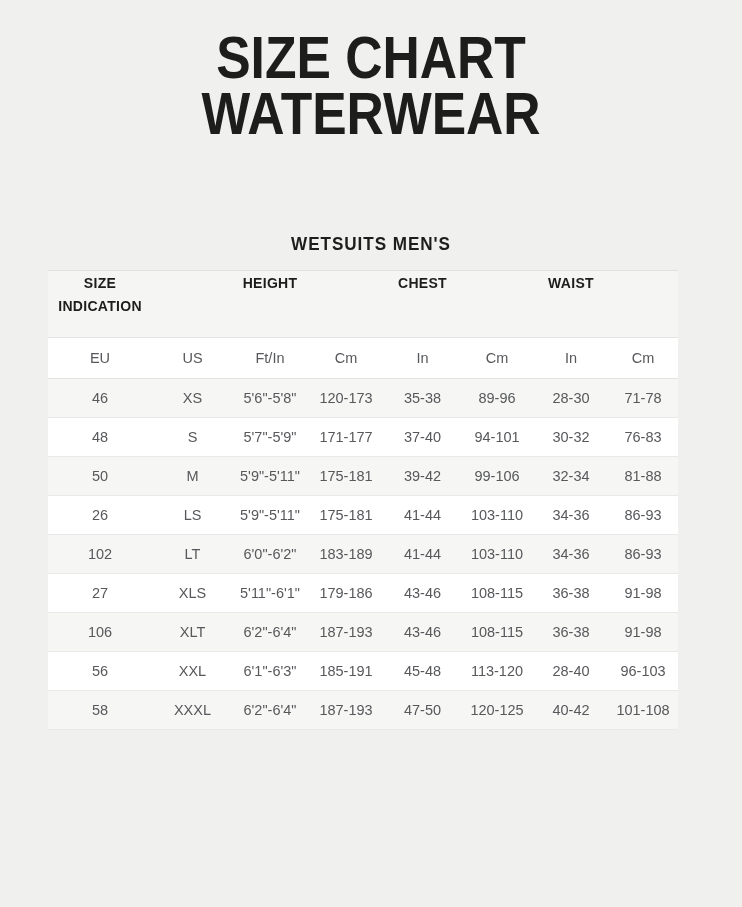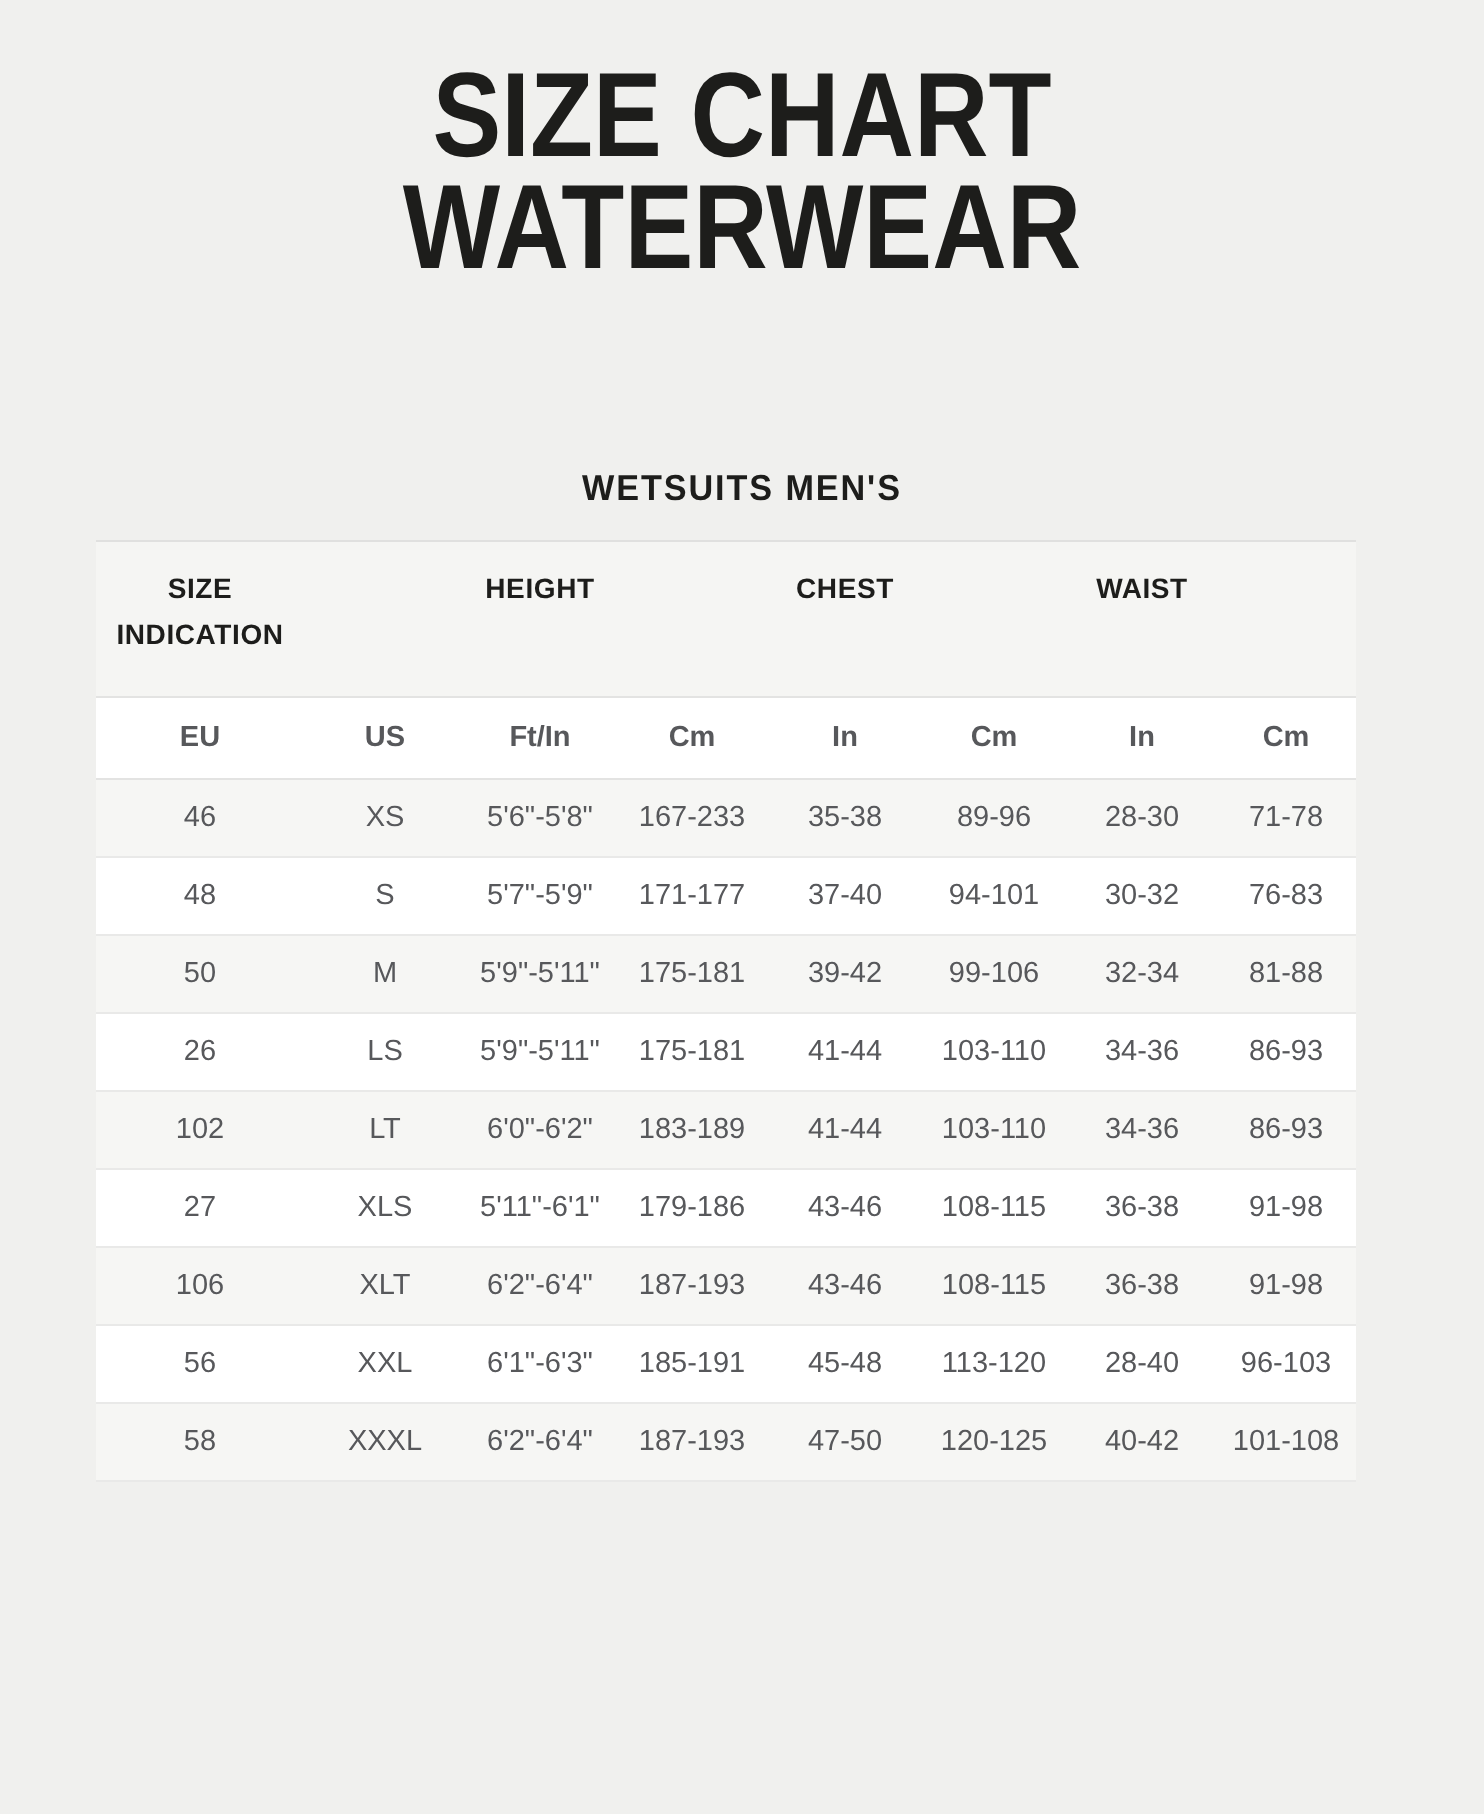--- a/index.html
+++ b/index.html
@@ -46,30 +46,30 @@
     border-collapse:collapse;
     table-layout:fixed;
   }
   tr.group-row th{
     background:var(--panel-bg);
     font-size:14px;
     font-weight:700;
     letter-spacing:.3px;
     color:var(--heading-text);
     height:59px;
-    padding:12px 2px 6px 2px;
+    padding:1px 2px 6px 2px;
     vertical-align:top;
     line-height:23px;
     border-top:1px solid #e0e0df;
     border-bottom:1px solid var(--border);
     text-align:center;
   }
   tr.sub-row th{
     background:var(--row-white);
-    font-weight:700;
+    font-weight:400;
     font-size:14.5px;
     color:var(--body-text);
     height:40px;
     padding:0 2px;
     border-bottom:1px solid var(--border);
     text-align:center;
   }
   tbody td{
     font-size:14.5px;
     color:var(--body-text);
@@ -126,21 +126,21 @@
           <th>Cm</th>
           <th>In</th>
           <th>Cm</th>
         </tr>
     </thead>
     <tbody id="table-body">
         <tr>
           <td>46</td>
           <td>XS</td>
           <td>5'6"-5'8"</td>
-          <td>167-233</td>
+          <td>120-173</td>
           <td>35-38</td>
           <td>89-96</td>
           <td>28-30</td>
           <td>71-78</td>
         </tr>
         <tr>
           <td>48</td>
           <td>S</td>
           <td>5'7"-5'9"</td>
           <td>171-177</td>

